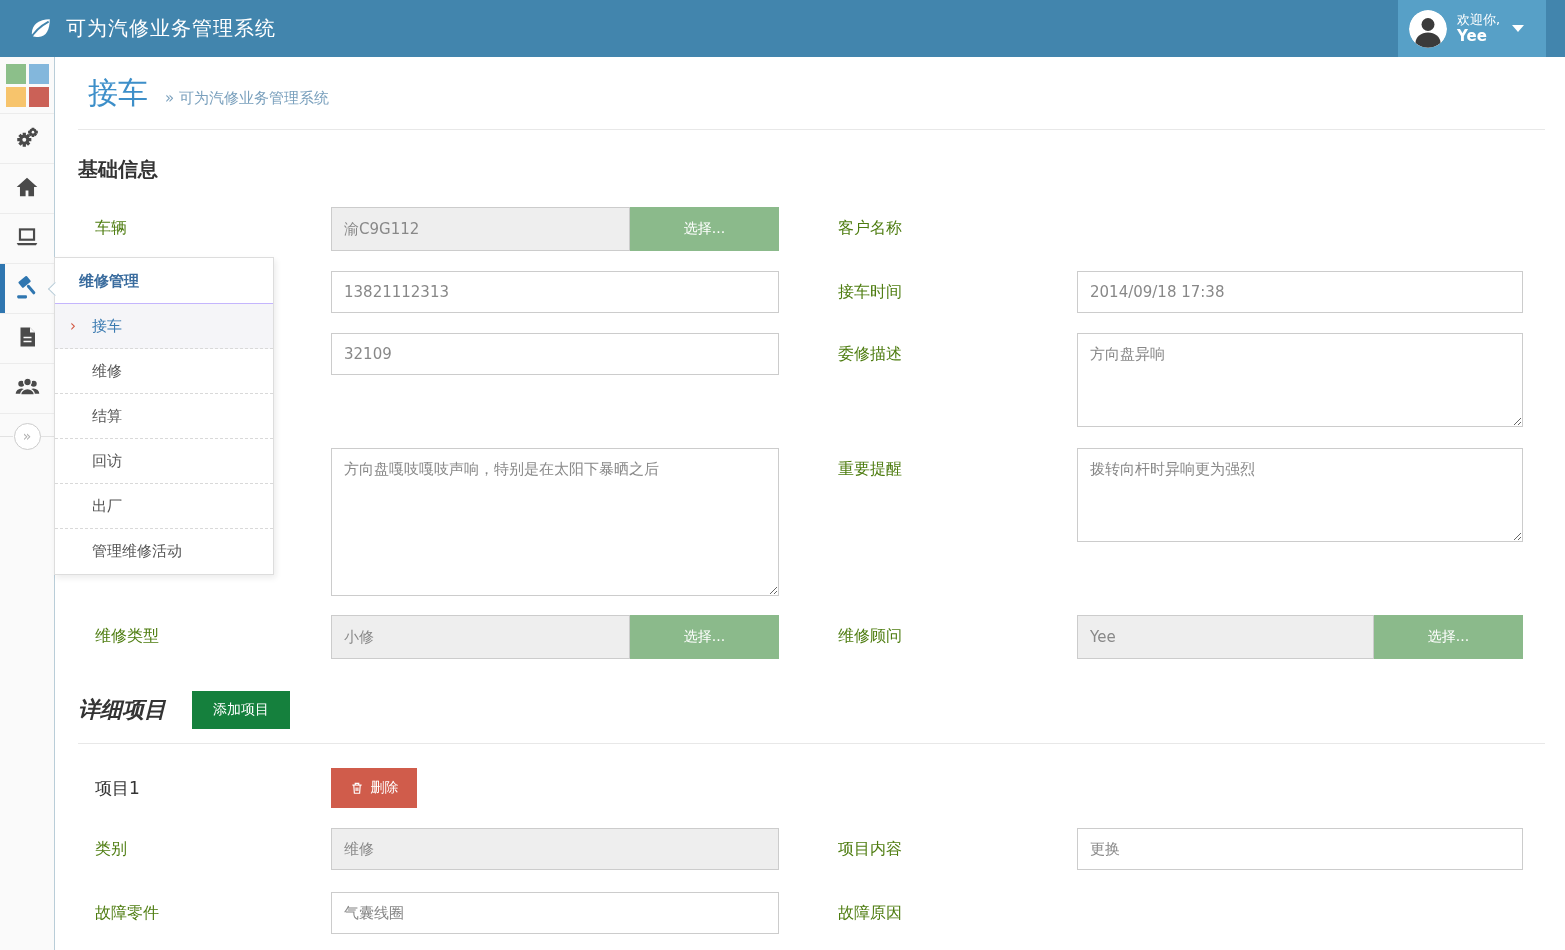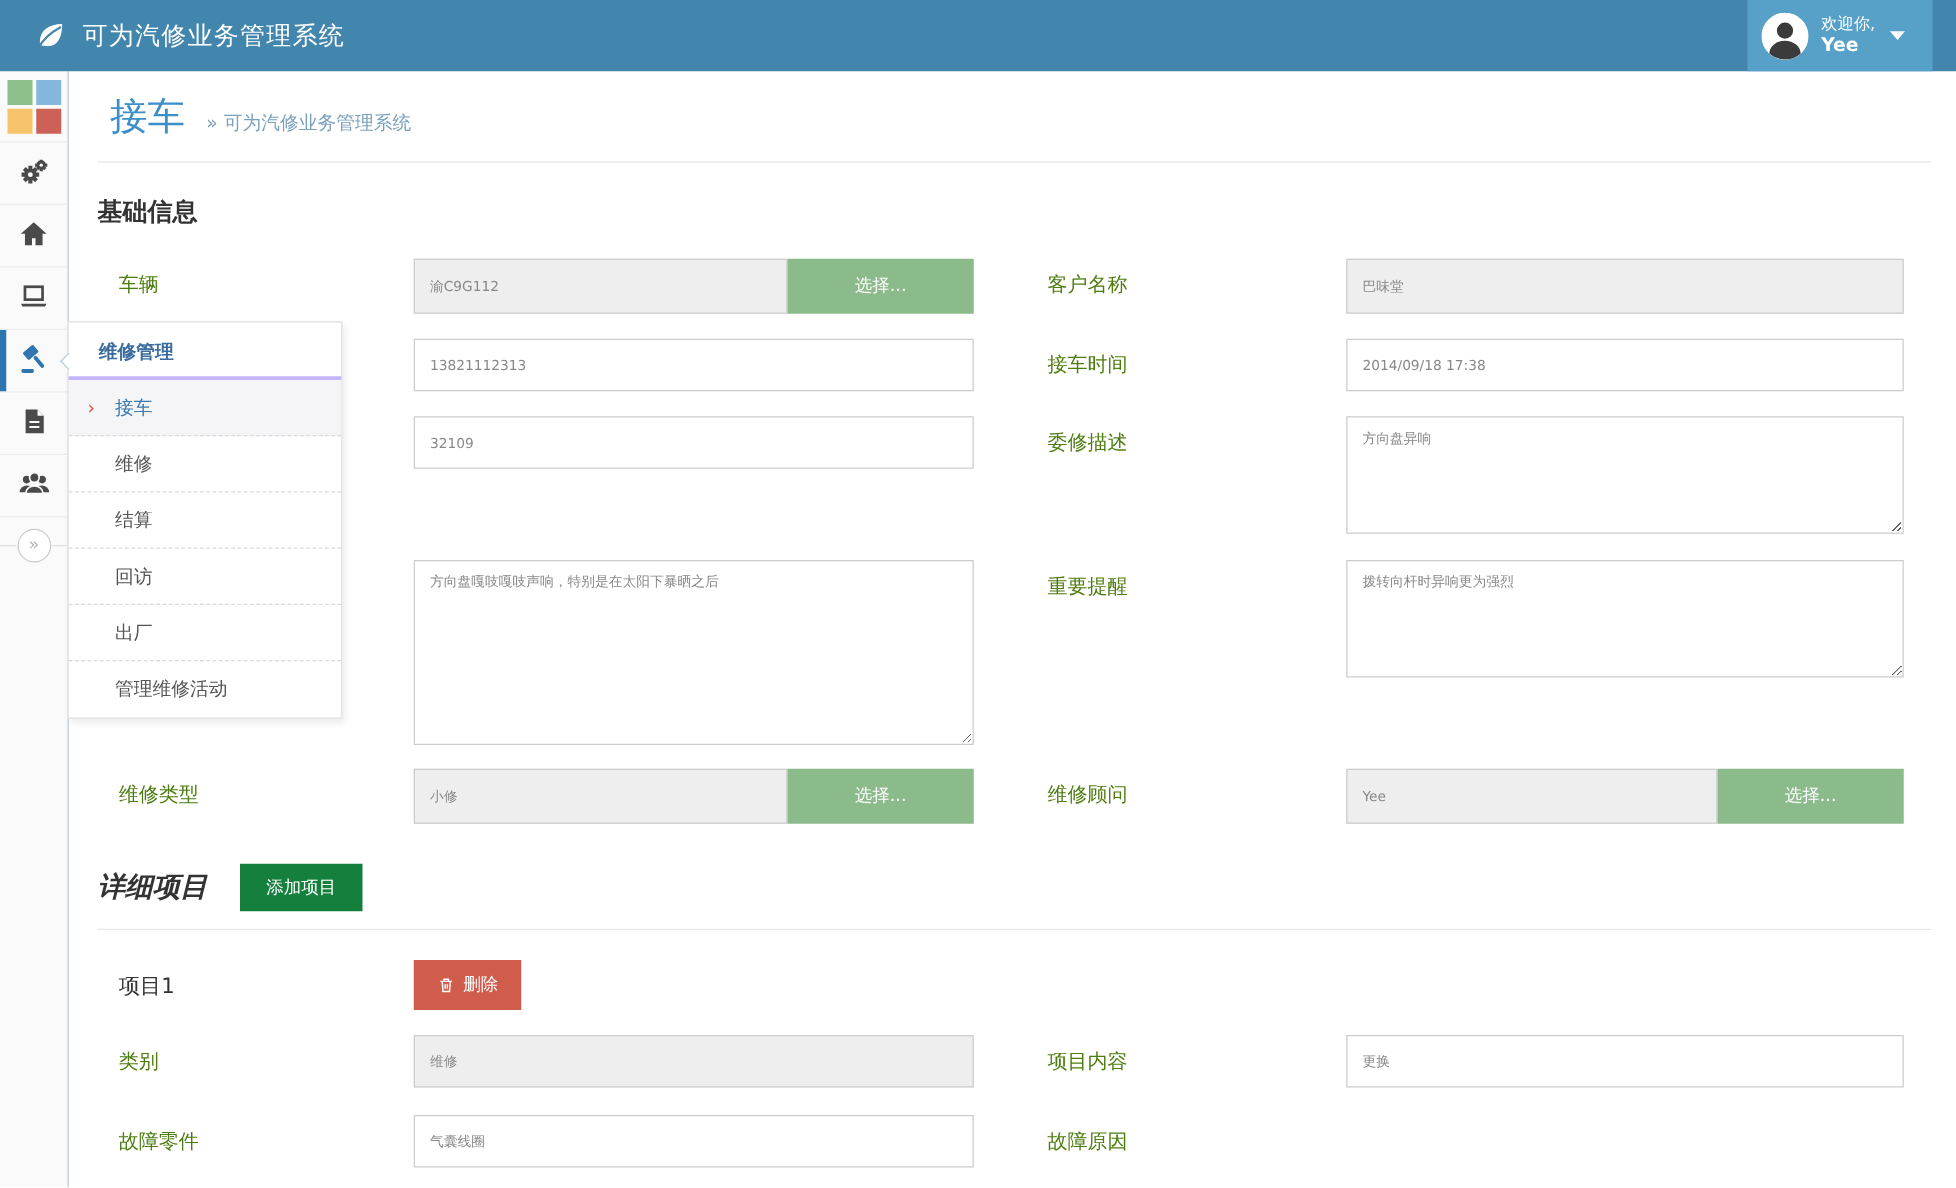--- a/index.html
+++ b/index.html
@@ -35,36 +35,36 @@
   .logo-grid span { display:block; }
   .collapse-cell { height:44px; border-bottom:none; }
   .collapse-circle { width:27px; height:27px; border:1px solid #ccc; border-radius:50%; color:#b0b0b0;
              font-size:14px; display:flex; align-items:center; justify-content:center; background:#fff; z-index:2; }
   .collapse-cell::before, .collapse-cell::after { content:""; position:absolute; top:50%; height:1px; background:#e2e2e2; width:13px; }
   .collapse-cell::before { left:0; } .collapse-cell::after { right:0; }
   
   .flyout { position:absolute; left:54px; top:257px; width:220px; background:#fff;
             border:1px solid #ddd; box-shadow:2px 3px 6px rgba(0,0,0,.08); z-index:20; }
   .flyout-title { height:46px; line-height:46px; padding-left:24px; font-size:15px; font-weight:700;
-            color:#3a6c9e; border-bottom:3px solid #c4b5fd; }
+            color:#3a6c9e; border-bottom:1px solid #c4b5fd; }
   .flyout-item { height:45px; line-height:45px; padding-left:37px; font-size:15px; color:#555;
             border-bottom:1px dashed #d9d9d9; cursor:pointer; position:relative; }
   .flyout-item:last-child { border-bottom:none; }
   .flyout-item.active { background:#f5f5f8; color:#3a7ab0; }
   .flyout-item.active .chev { position:absolute; left:15px; top:0; color:#d2553f; font-size:15px; }
   
   .content { flex:1; padding:0 20px 0 23px; }
   .breadcrumb { display:flex; align-items:baseline; padding:16px 0 15px 10px; border-bottom:1px solid #e8e8e8; }
   .bc-title { font-size:30px; color:#3d8fc9; }
   .bc-path { font-size:15px; color:#7aa0bd; margin-left:17px; }
   h2.section { font-size:20px; color:#333; font-weight:700; margin:26px 0 24px 0; }
   .frow { display:grid; grid-template-columns:253px 448px 298px 446px; align-items:start; margin-bottom:20px; }
   .flabel { padding:11px 12px 0 17px; font-size:16px; color:#4d7c0f; }
   .flabel.r { padding-left:59px; }
-  .ctl { width:100%; height:42px; border:1px solid #ccc; padding:0 12px; font-size:11px; color:#888;
+  .ctl { width:100%; height:42px; border:1px solid #ccc; padding:0 12px; font-size:15px; color:#888;
          background:#fff; outline:none; font-family:inherit; }
   .ro { background:#eee; }
   textarea.ctl { height:94px; padding:9px 12px; resize:both; line-height:1.5; }
   textarea.ta-lg { height:148px; }
   .pair { display:flex; }
   .pair .ctl { height:44px; flex:1; }
   .btn-green { width:149px; height:44px; background:#8bba8b; color:#fff; border:none; font-size:14px;
          cursor:pointer; font-family:inherit; }
   .section-head { display:flex; align-items:center; gap:26px; margin-top:32px; padding-bottom:14px;
          border-bottom:1px solid #e8e8e8; }
@@ -190,21 +190,20 @@
 
     <h2 class="section">基础信息</h2>
 
     <div class="frow">
       <div class="flabel">车辆</div>
       <div class="pair">
         <input class="ctl ro" readonly="" value="渝C9G112" style="">
         <button class="btn-green">选择...</button>
       </div>
       <div class="flabel r">客户名称</div>
-      <input class="ctl ro" style="height: 44px;" readonly="" value="巴味堂">
     </div>
 
     <div class="frow">
       <div class="flabel"></div>
       <input class="ctl" value="13821112313" style="">
       <div class="flabel r">接车时间</div>
       <input class="ctl" value="2014/09/18 17:38" style="">
     </div>
 
     <div class="frow" style="margin-bottom:21px">

